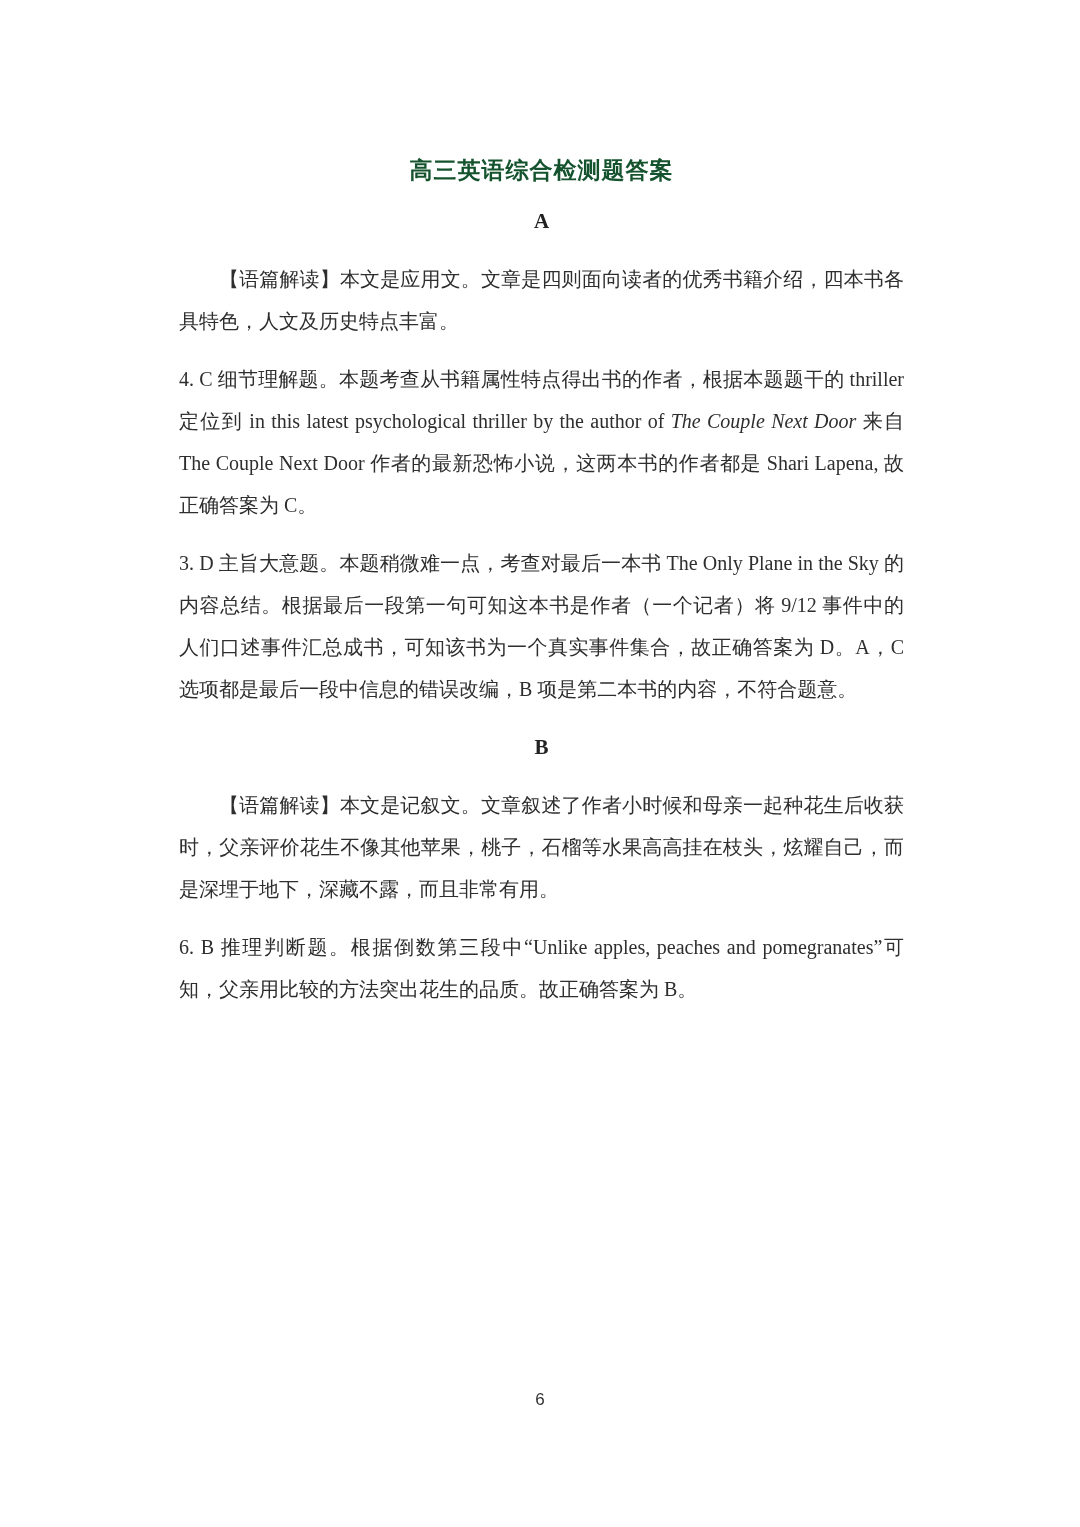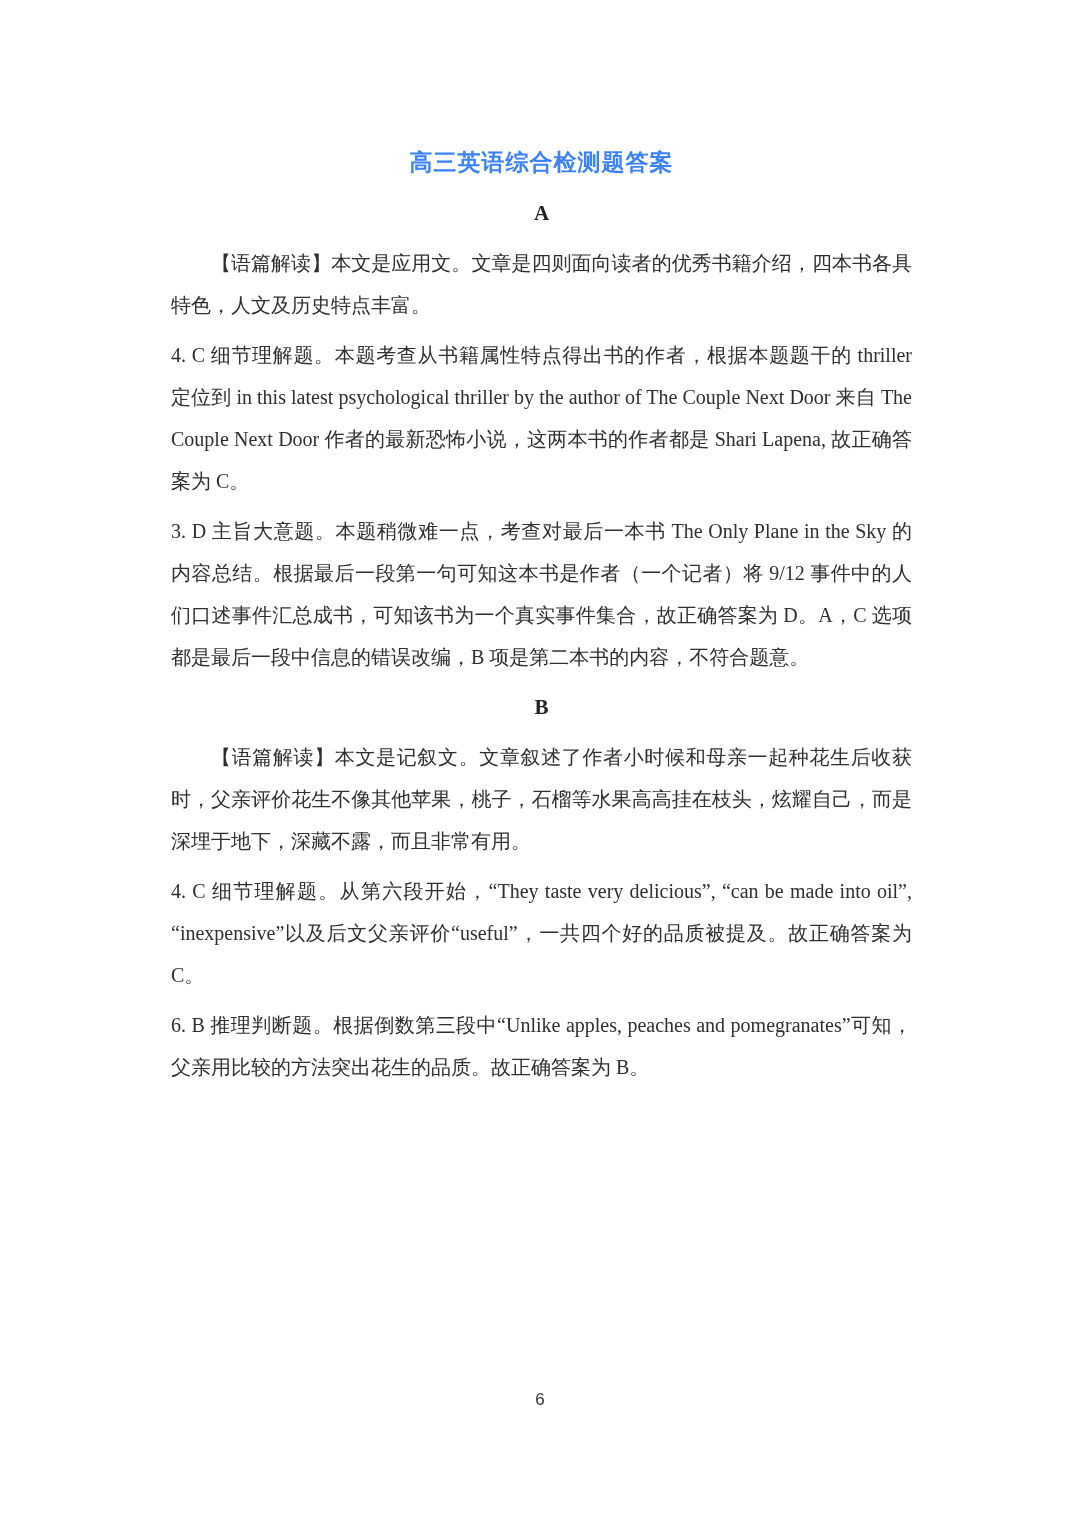--- a/index.html
+++ b/index.html
@@ -26,48 +26,49 @@
     left: 163px;
     top: 140px;
     width: 757px;
   }
   .doc-title {
     text-align: center;
     font-family: "Liberation Sans", "DejaVu Sans", sans-serif;
     font-weight: bold;
     font-size: 23px;
     line-height: 28px;
-    margin: 8px;
+    margin: 16px;
     letter-spacing: 1px;
-    color: #3b82f6;
+    color: #14532d;
   }
   .sec-heading {
     text-align: center;
     font-weight: bold;
     font-size: 21px;
     line-height: 42px;
     margin: 0;
     color: #222222;
   }
   .sec-heading.first {
     margin-top: 16px;
   }
   p.para {
     font-size: 20px;
     line-height: 42px;
-    margin: 8px;
+    margin: 16px;
     text-align: justify;
     text-justify: inter-ideograph;
     word-break: break-word;
     color: #2e2e2e;
   }
   p.intro {
     text-indent: 2em;
   }
   .italic {
+    font-style: italic;
   }
   .edit-mark {
     display: inline-block;
     background: #dce7a8;
     color: #555522;
     font-size: 14px;
     line-height: 12px;
     height: 12px;
     padding: 0 2px;
     vertical-align: baseline;
@@ -98,21 +99,20 @@
 
 
     <p class="para"><span>4. C 细节理解题。本题考查从书籍属性特点得出书的作者，根据本题题干的 thriller 定位到 in this latest psychological thriller by the author of </span><span class="italic">The Couple Next Door</span><span> 来自 The Couple Next Door 作者的最新恐怖小说，这两本书的作者都是 Shari Lapena, 故正确答案为 C。</span></p>
 
     <p class="para">3. D 主旨大意题。本题稍微难一点，考查对最后一本书 The Only Plane in the Sky 的内容总结。根据最后一段第一句可知这本书是作者（一个记者）将 9/12 事件中的人们口述事件汇总成书，可知该书为一个真实事件集合，故正确答案为 D。A，C 选项都是最后一段中信息的错误改编，B 项是第二本书的内容，不符合题意。</p>
 
     <h2 class="sec-heading">B</h2>
 
     <p class="para intro">【语篇解读】本文是记叙文。文章叙述了作者小时候和母亲一起种花生后收获时，父亲评价花生不像其他苹果，桃子，石榴等水果高高挂在枝头，炫耀自己，而是深埋于地下，深藏不露，而且非常有用。</p>
 
-    <p class="para">4. C 细节理解题。从第六段开始，“They taste very delicious”, “can be made into oil”, “inexpensive”以及后文父亲评价“useful”，一共四个好的品质被提及。故正确答案为 C。</p>
 
 
     <p class="para">6. B 推理判断题。根据倒数第三段中“Unlike apples, peaches and pomegranates”可知，父亲用比较的方法突出花生的品质。故正确答案为 B。</p>
 
 
   </div>
 
   <div class="page-num">6</div>
 </div>
 

